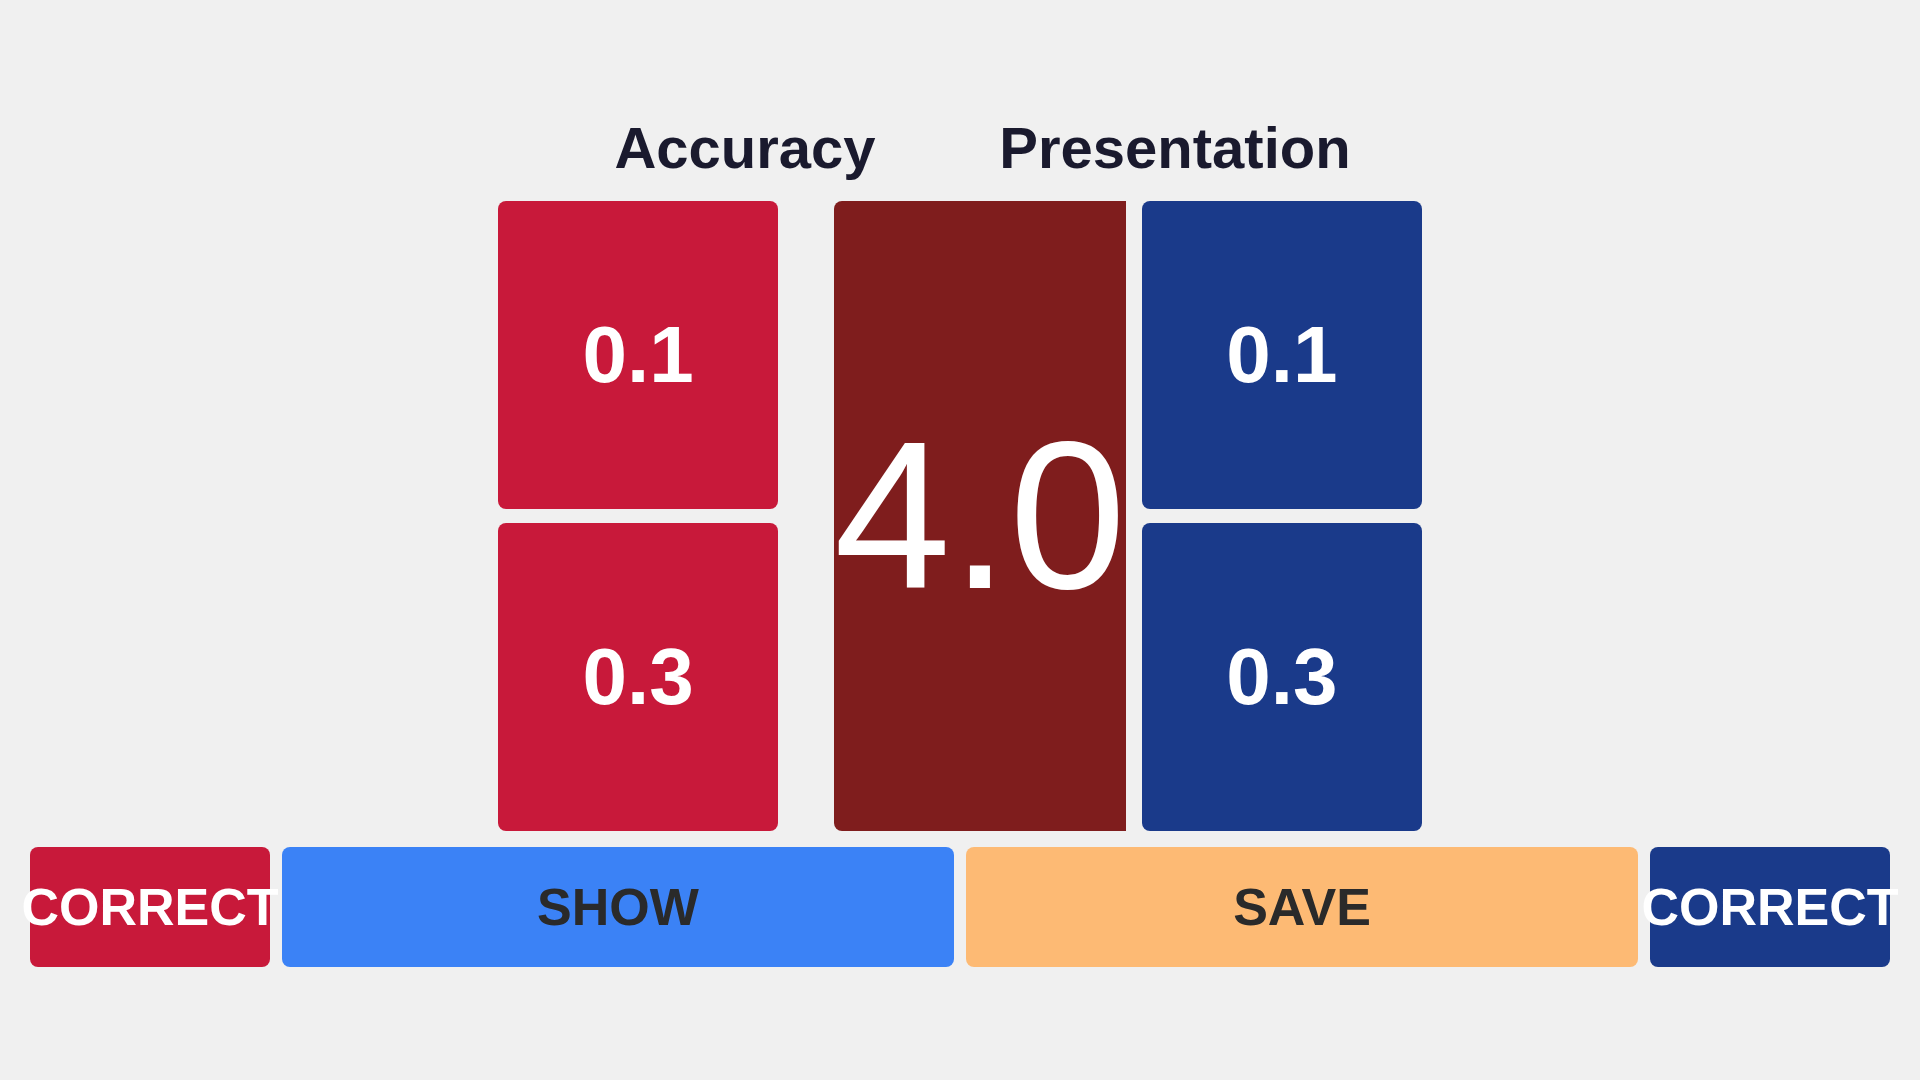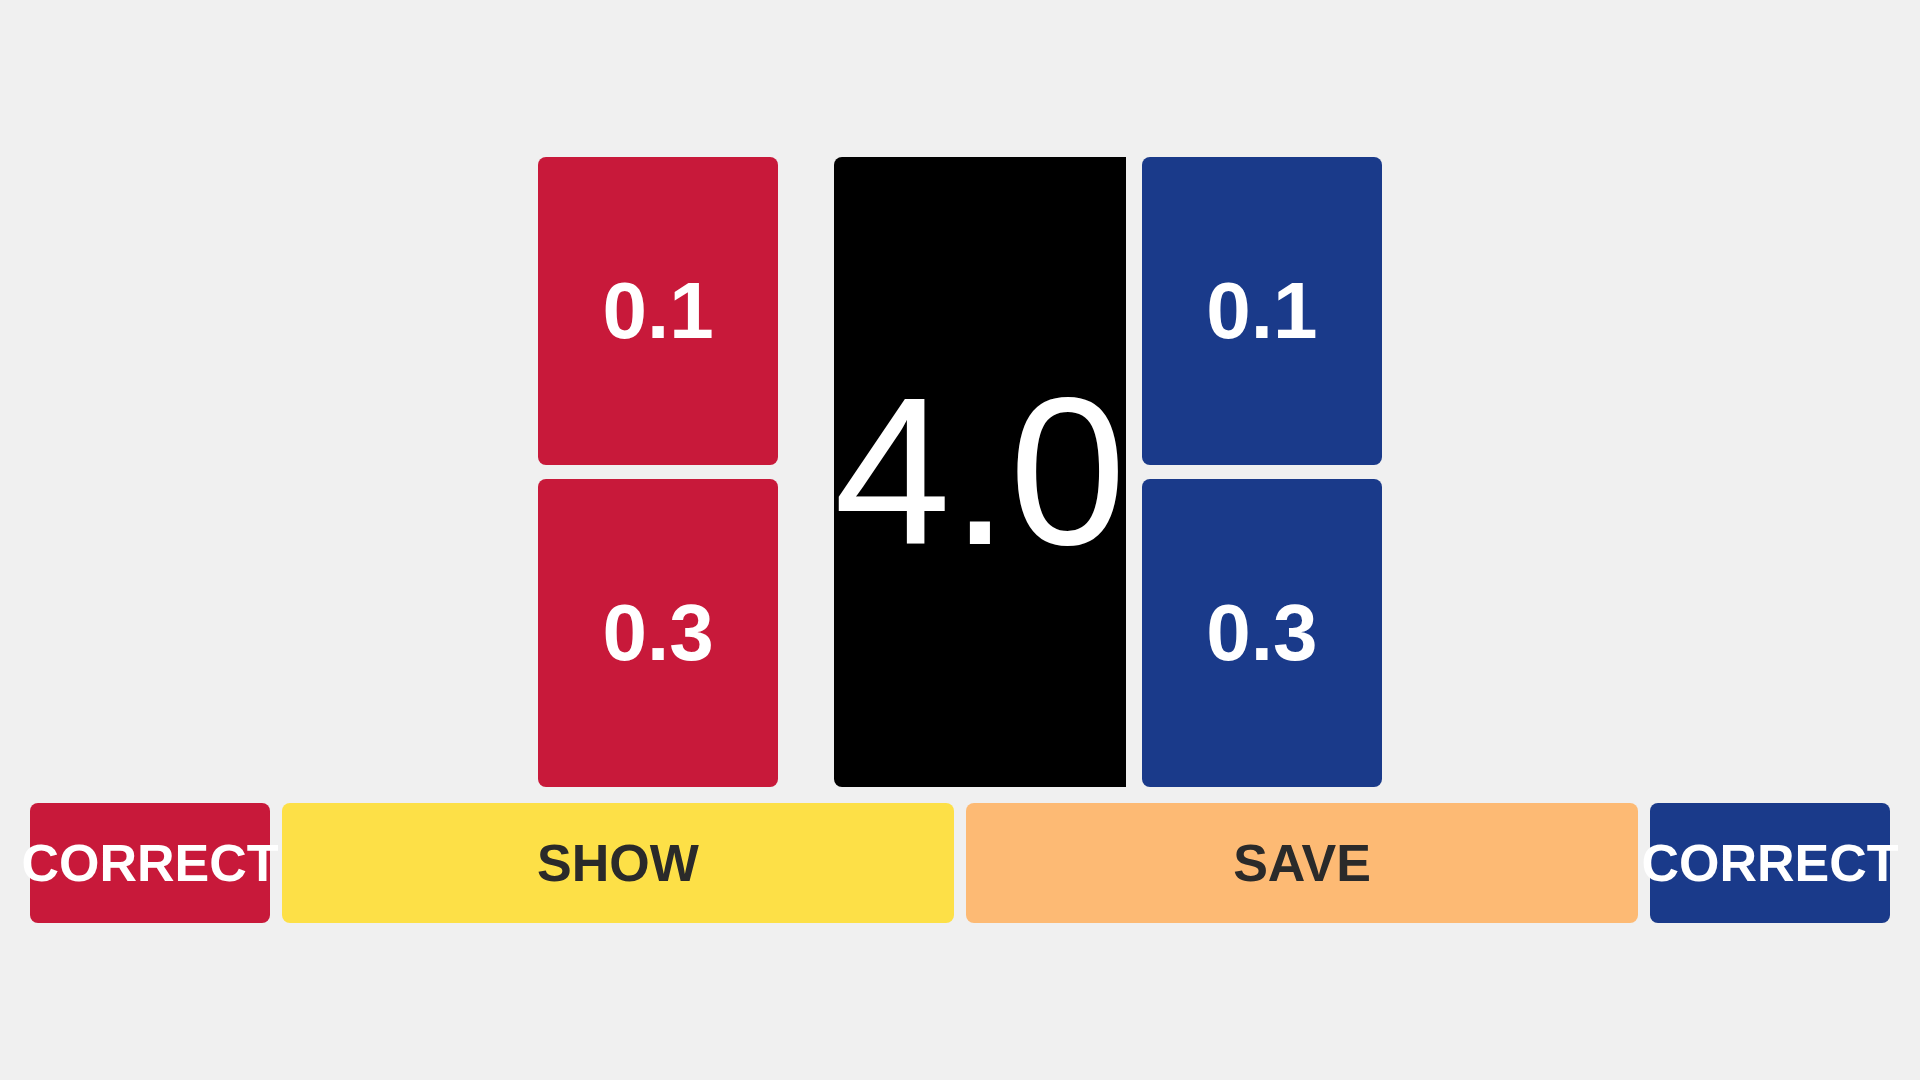--- a/index.html
+++ b/index.html
@@ -49,21 +49,21 @@
     .header-title {
       font-size: 58px;
       font-weight: 800;
       color: #1a1a2e;
     }
 
     .side-column {
       display: flex;
       flex-direction: column;
       gap: 14px;
-      width: 240px;
+      width: 280px;
     }
 
     .side-box {
       flex: 1;
       border-radius: 8px;
       display: flex;
       align-items: center;
       justify-content: center;
     }
 
@@ -89,21 +89,21 @@
 
     .center-box {
       flex: 1;
       border-radius: 0px;
       display: flex;
       align-items: center;
       justify-content: center;
     }
 
     .center-box-red {
-      background-color: #000000;
+      background-color: #7f1d1d;
       border-radius: 8px 0 0 8px;
       margin-left: 40px;
     }
 
     .center-box-blue {
       background-color: #1a3a8a;
       border-radius: 0 8px 8px 0;
     }
 
     .center-value {
@@ -132,21 +132,21 @@
       justify-content: center;
     }
 
     .btn-correct-red {
       background-color: #c8193a;
       color: white;
       width: 240px;
     }
 
     .btn-show {
-      background-color: #fde047;
+      background-color: #3b82f6;
       color: #2a2a2a;
       flex: 1;
     }
 
     .btn-save {
       background-color: #fdba74;
       color: #2a2a2a;
       flex: 1;
     }
 
@@ -167,20 +167,30 @@
       gap: 16px;
       align-items: stretch;
       height: 630px;
     }
   </style>
 </head>
 <body>
 
 <div class="content-wrapper">
 
+  <div class="header-row">
+    <div class="header-spacer-left"></div>
+    <div class="header-accuracy">
+      <span class="header-title">Accuracy</span>
+    </div>
+    <div class="header-presentation">
+      <span class="header-title">Presentation</span>
+    </div>
+    <div class="header-spacer-right"></div>
+  </div>
 
   <div class="main-grid">
 
     <div class="side-column">
       <div class="side-box side-box-red">
         <span class="side-box-value">0.1</span>
       </div>
       <div class="side-box side-box-red">
         <span class="side-box-value">0.3</span>
       </div>

